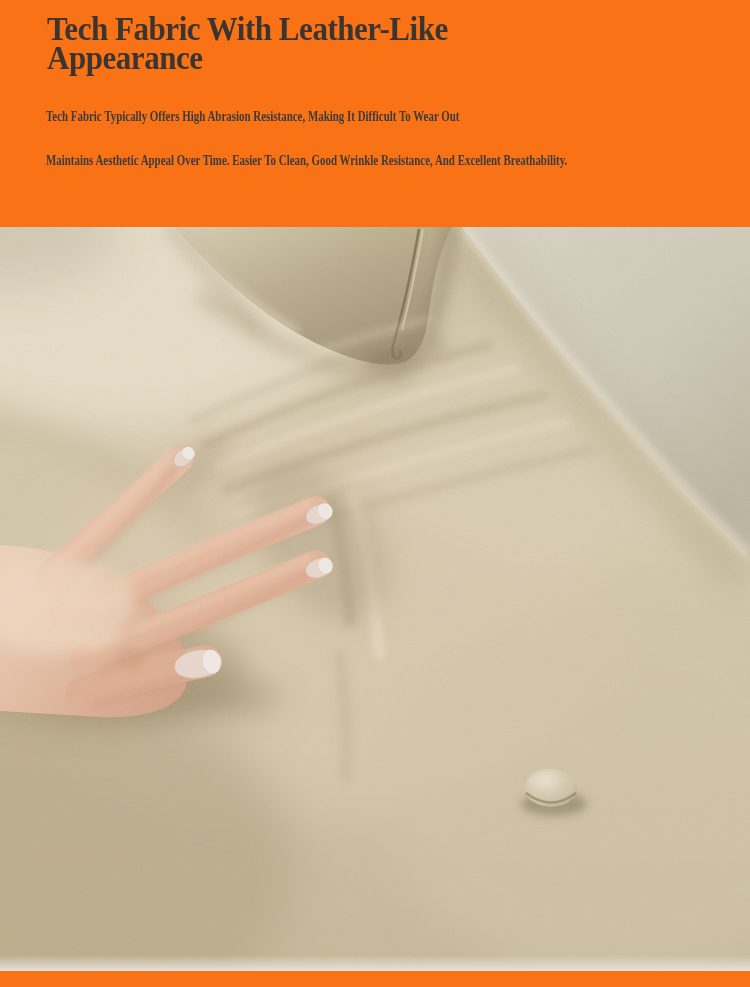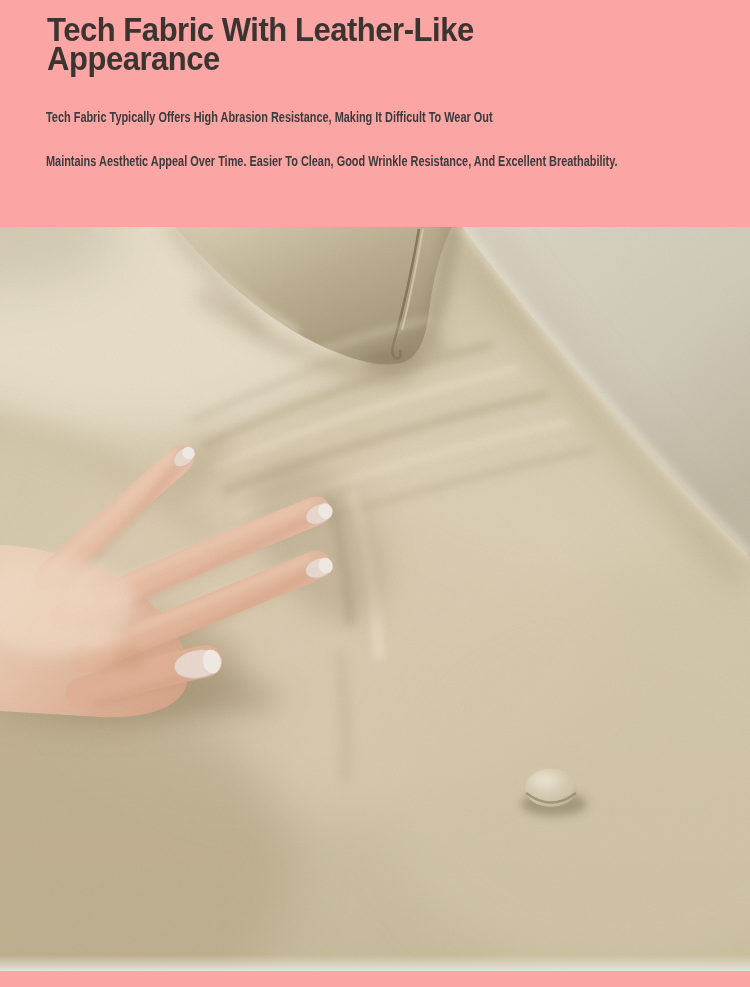--- a/index.html
+++ b/index.html
@@ -1,18 +1,18 @@
 <!DOCTYPE html>
 <html><head>
 <meta charset="utf-8">
 <style>
   html,body{margin:0;padding:0;background:#ffffff;}
   .page{
-    position:relative;width:750px;height:987px;background:#fca5a5;overflow:hidden;
-    font-family:Liberation Sans, sans-serif;
+    position:relative;width:750px;height:987px;background:#f97316;overflow:hidden;
+    font-family:Liberation Serif, serif;
   }
   .title{
     position:absolute;left:47px;top:15px;margin:0;
     font-size:33px;font-weight:700;color:#3a3531;line-height:29px;letter-spacing:-0.5px;
   }
   .title-line{display:block;transform:scaleX(0.94);transform-origin:0 50%;white-space:nowrap;}
   .desc{
     position:absolute;left:46px;margin:0;
     font-size:14px;font-weight:700;color:#3b3b3b;letter-spacing:0;
     transform:scaleX(0.78);transform-origin:0 0;white-space:nowrap;line-height:16px;

